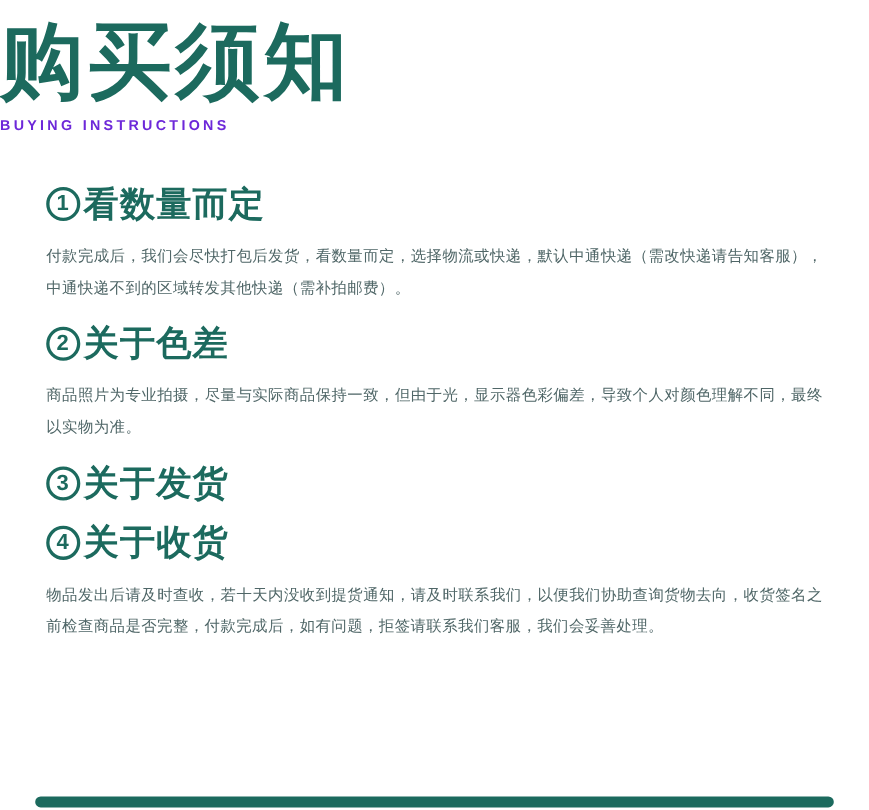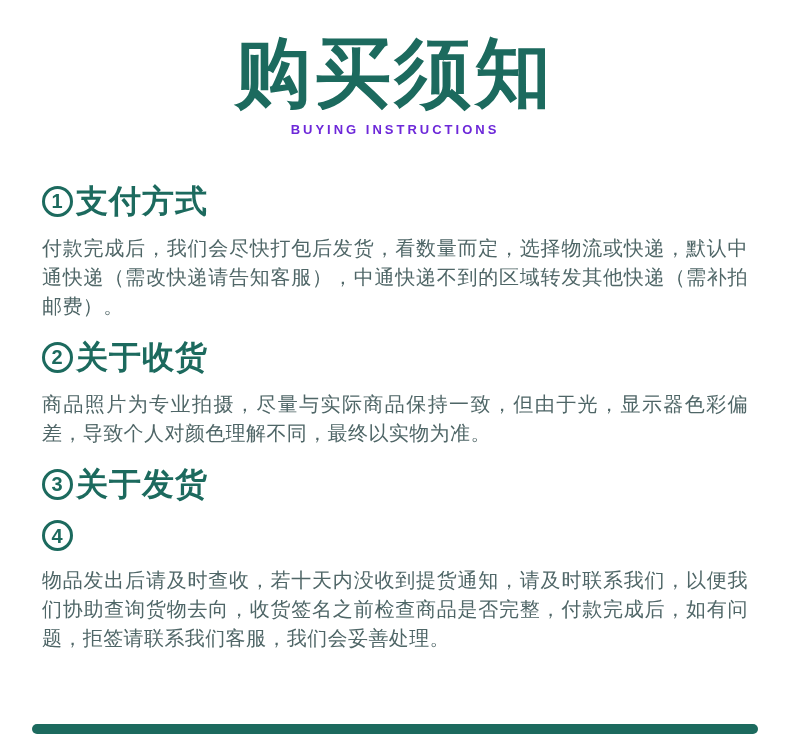--- a/index.html
+++ b/index.html
@@ -4,21 +4,21 @@
 <style>
   html, body { margin: 0; padding: 0; }
   body {
     width: 790px;
     height: 736px;
     background: #ffffff;
     font-family: "Liberation Sans", "DejaVu Sans", sans-serif;
     position: relative;
     overflow: hidden;
   }
-  .header { text-align: center; padding-top: 30px; }
+  .header { text-align: left; padding-top: 14px; }
   .page-title {
     font-size: 76px;
     font-weight: 900;
     color: #1c6a5e;
     letter-spacing: 4px;
     line-height: 1.12;
     margin: 0;
   }
   .page-subtitle {
     margin-top: 7px;
@@ -48,21 +48,21 @@
     display: inline-flex;
     align-items: center;
     justify-content: center;
     font-size: 20px;
     font-weight: 800;
     margin-right: 3px;
     flex: 0 0 auto;
   }
   .sec-body {
     margin: 15px 0 0;
-    font-size: 20px;
+    font-size: 14px;
     line-height: 29px;
     color: #4f6667;
     letter-spacing: 0.4px;
     text-align: justify;
   }
   .footer-bar {
     position: absolute;
     left: 32px;
     right: 32px;
     bottom: 2px;
@@ -77,42 +77,43 @@
 <div class="header">
   <div class="page-title">购买须知</div>
   <div class="page-subtitle">BUYING INSTRUCTIONS</div>
 </div>
 
 <div class="content">
 
   <div class="section">
     <div class="sec-heading">
       <span class="num-badge">1</span>
-      <span>支付方式</span>
+      <span>看数量而定</span>
     </div>
     <p class="sec-body">付款完成后，我们会尽快打包后发货，看数量而定，选择物流或快递，默认中通快递（需改快递请告知客服），中通快递不到的区域转发其他快递（需补拍邮费）。</p>
   </div>
 
   <div class="section">
     <div class="sec-heading">
       <span class="num-badge">2</span>
-      <span>关于收货</span>
+      <span>关于色差</span>
     </div>
     <p class="sec-body">商品照片为专业拍摄，尽量与实际商品保持一致，但由于光，显示器色彩偏差，导致个人对颜色理解不同，最终以实物为准。</p>
   </div>
 
   <div class="section">
     <div class="sec-heading">
       <span class="num-badge">3</span>
       <span>关于发货</span>
     </div>
   </div>
 
   <div class="section">
     <div class="sec-heading">
       <span class="num-badge">4</span>
+      <span>关于收货</span>
     </div>
     <p class="sec-body">物品发出后请及时查收，若十天内没收到提货通知，请及时联系我们，以便我们协助查询货物去向，收货签名之前检查商品是否完整，付款完成后，如有问题，拒签请联系我们客服，我们会妥善处理。</p>
   </div>
 
 </div>
 
 <div class="footer-bar"></div>
 
 </body></html>

